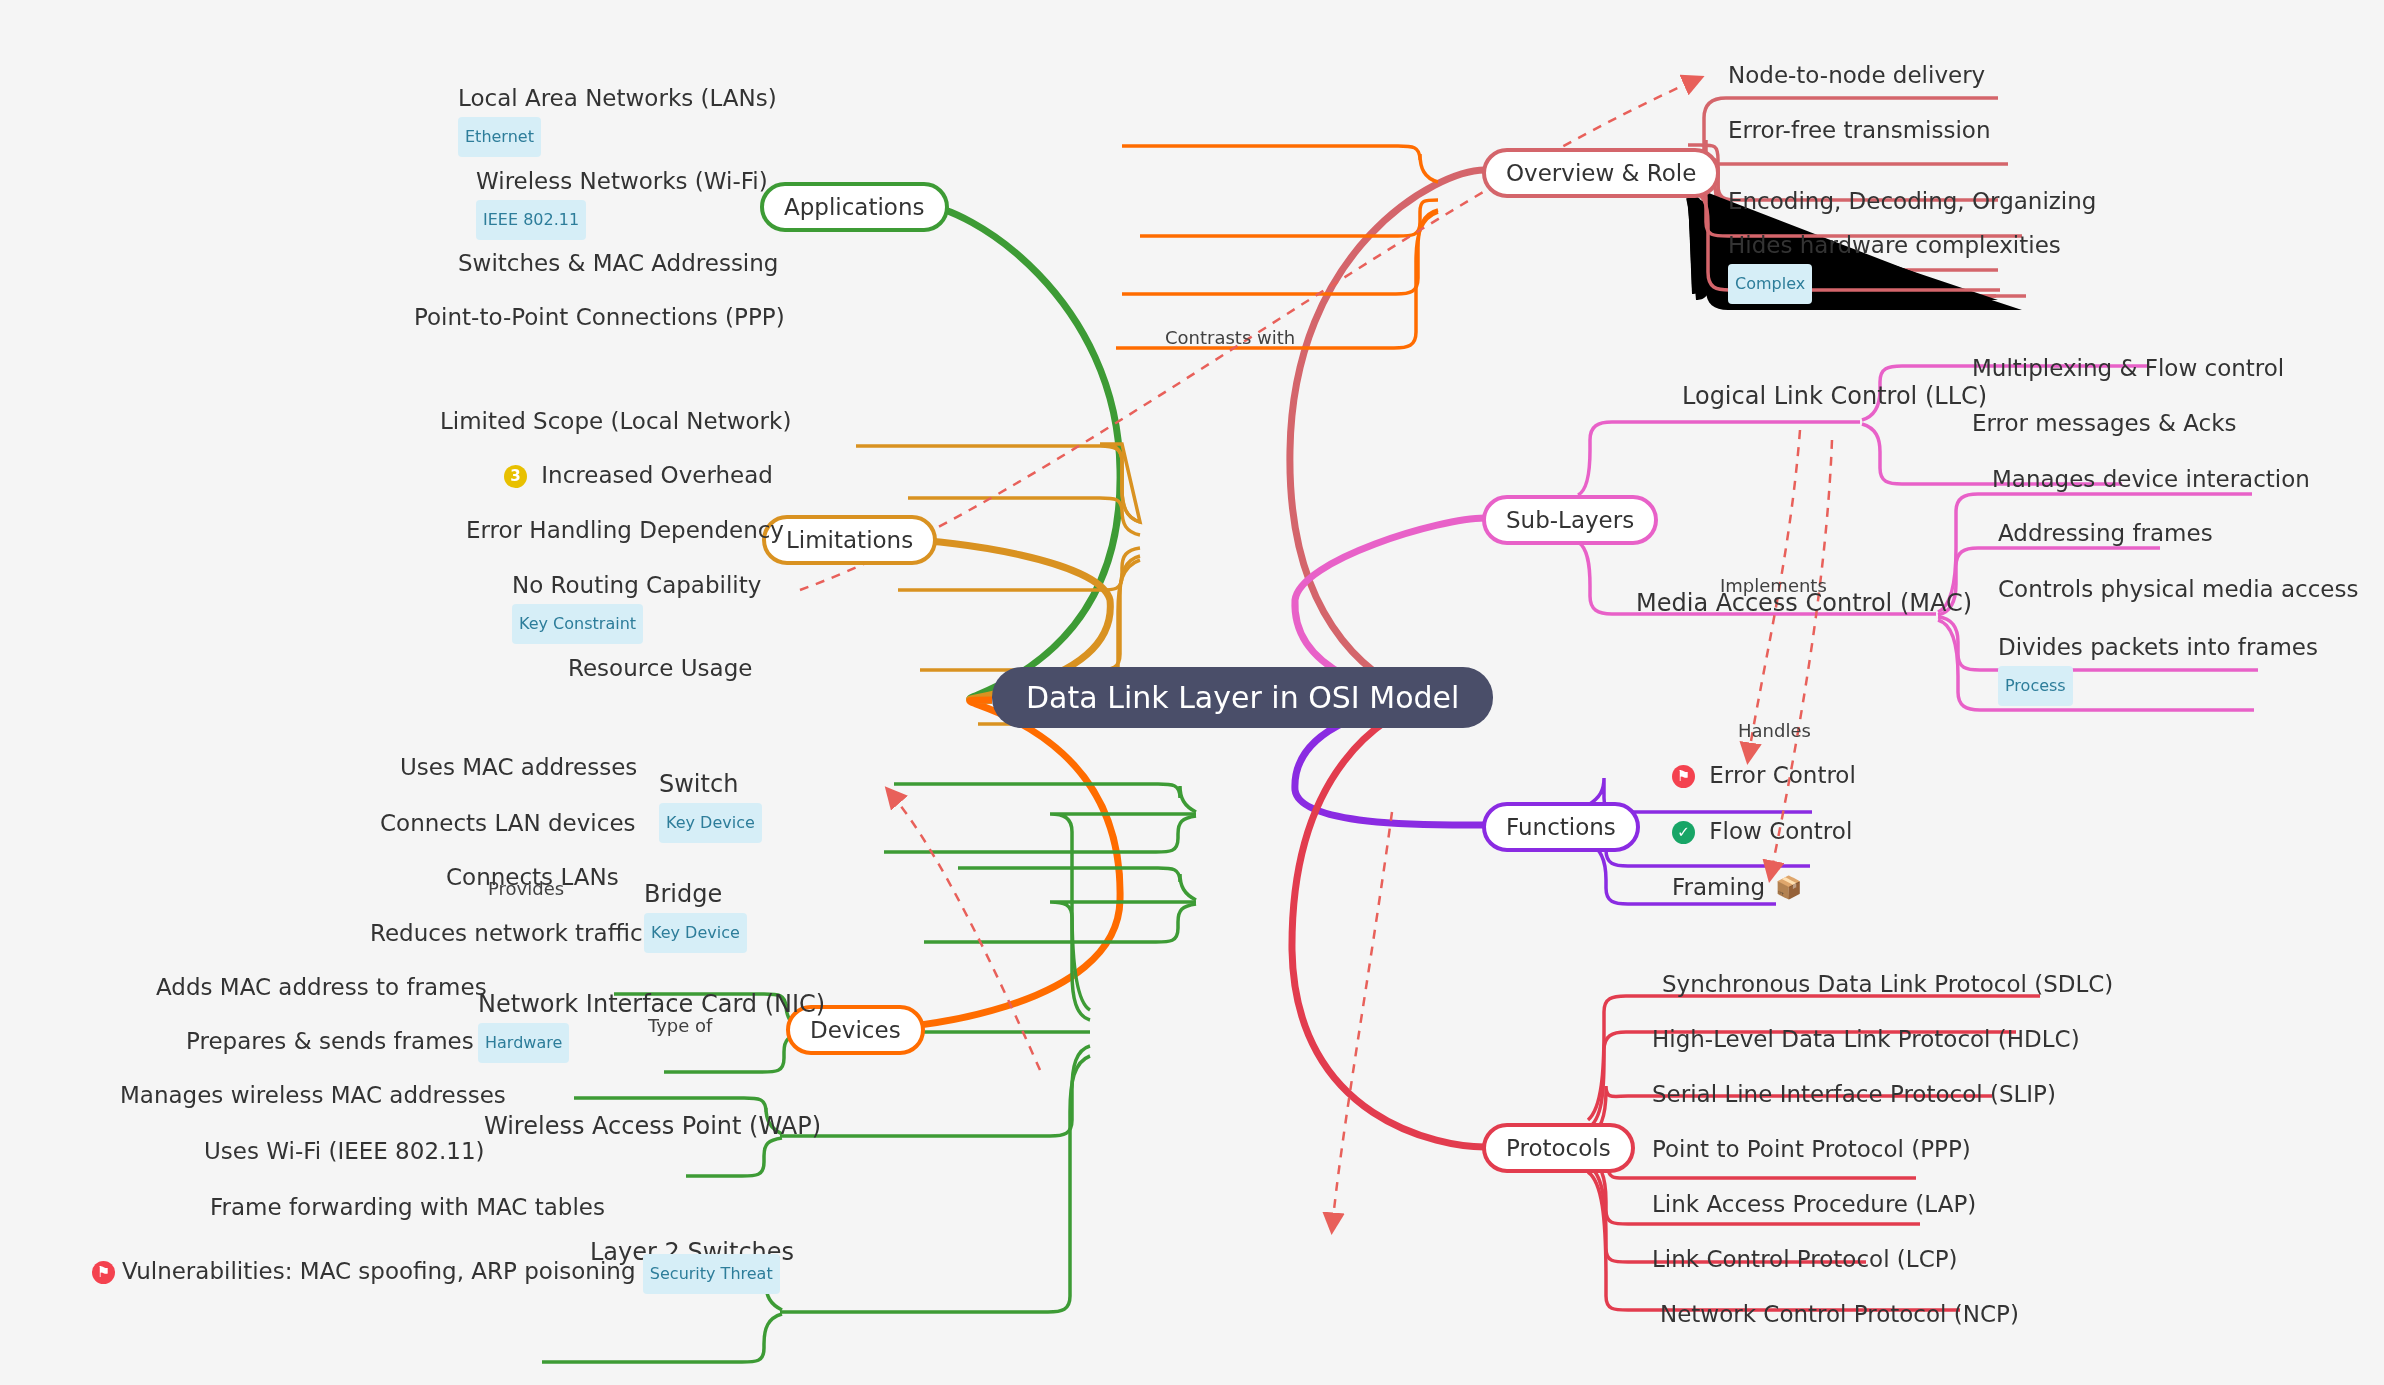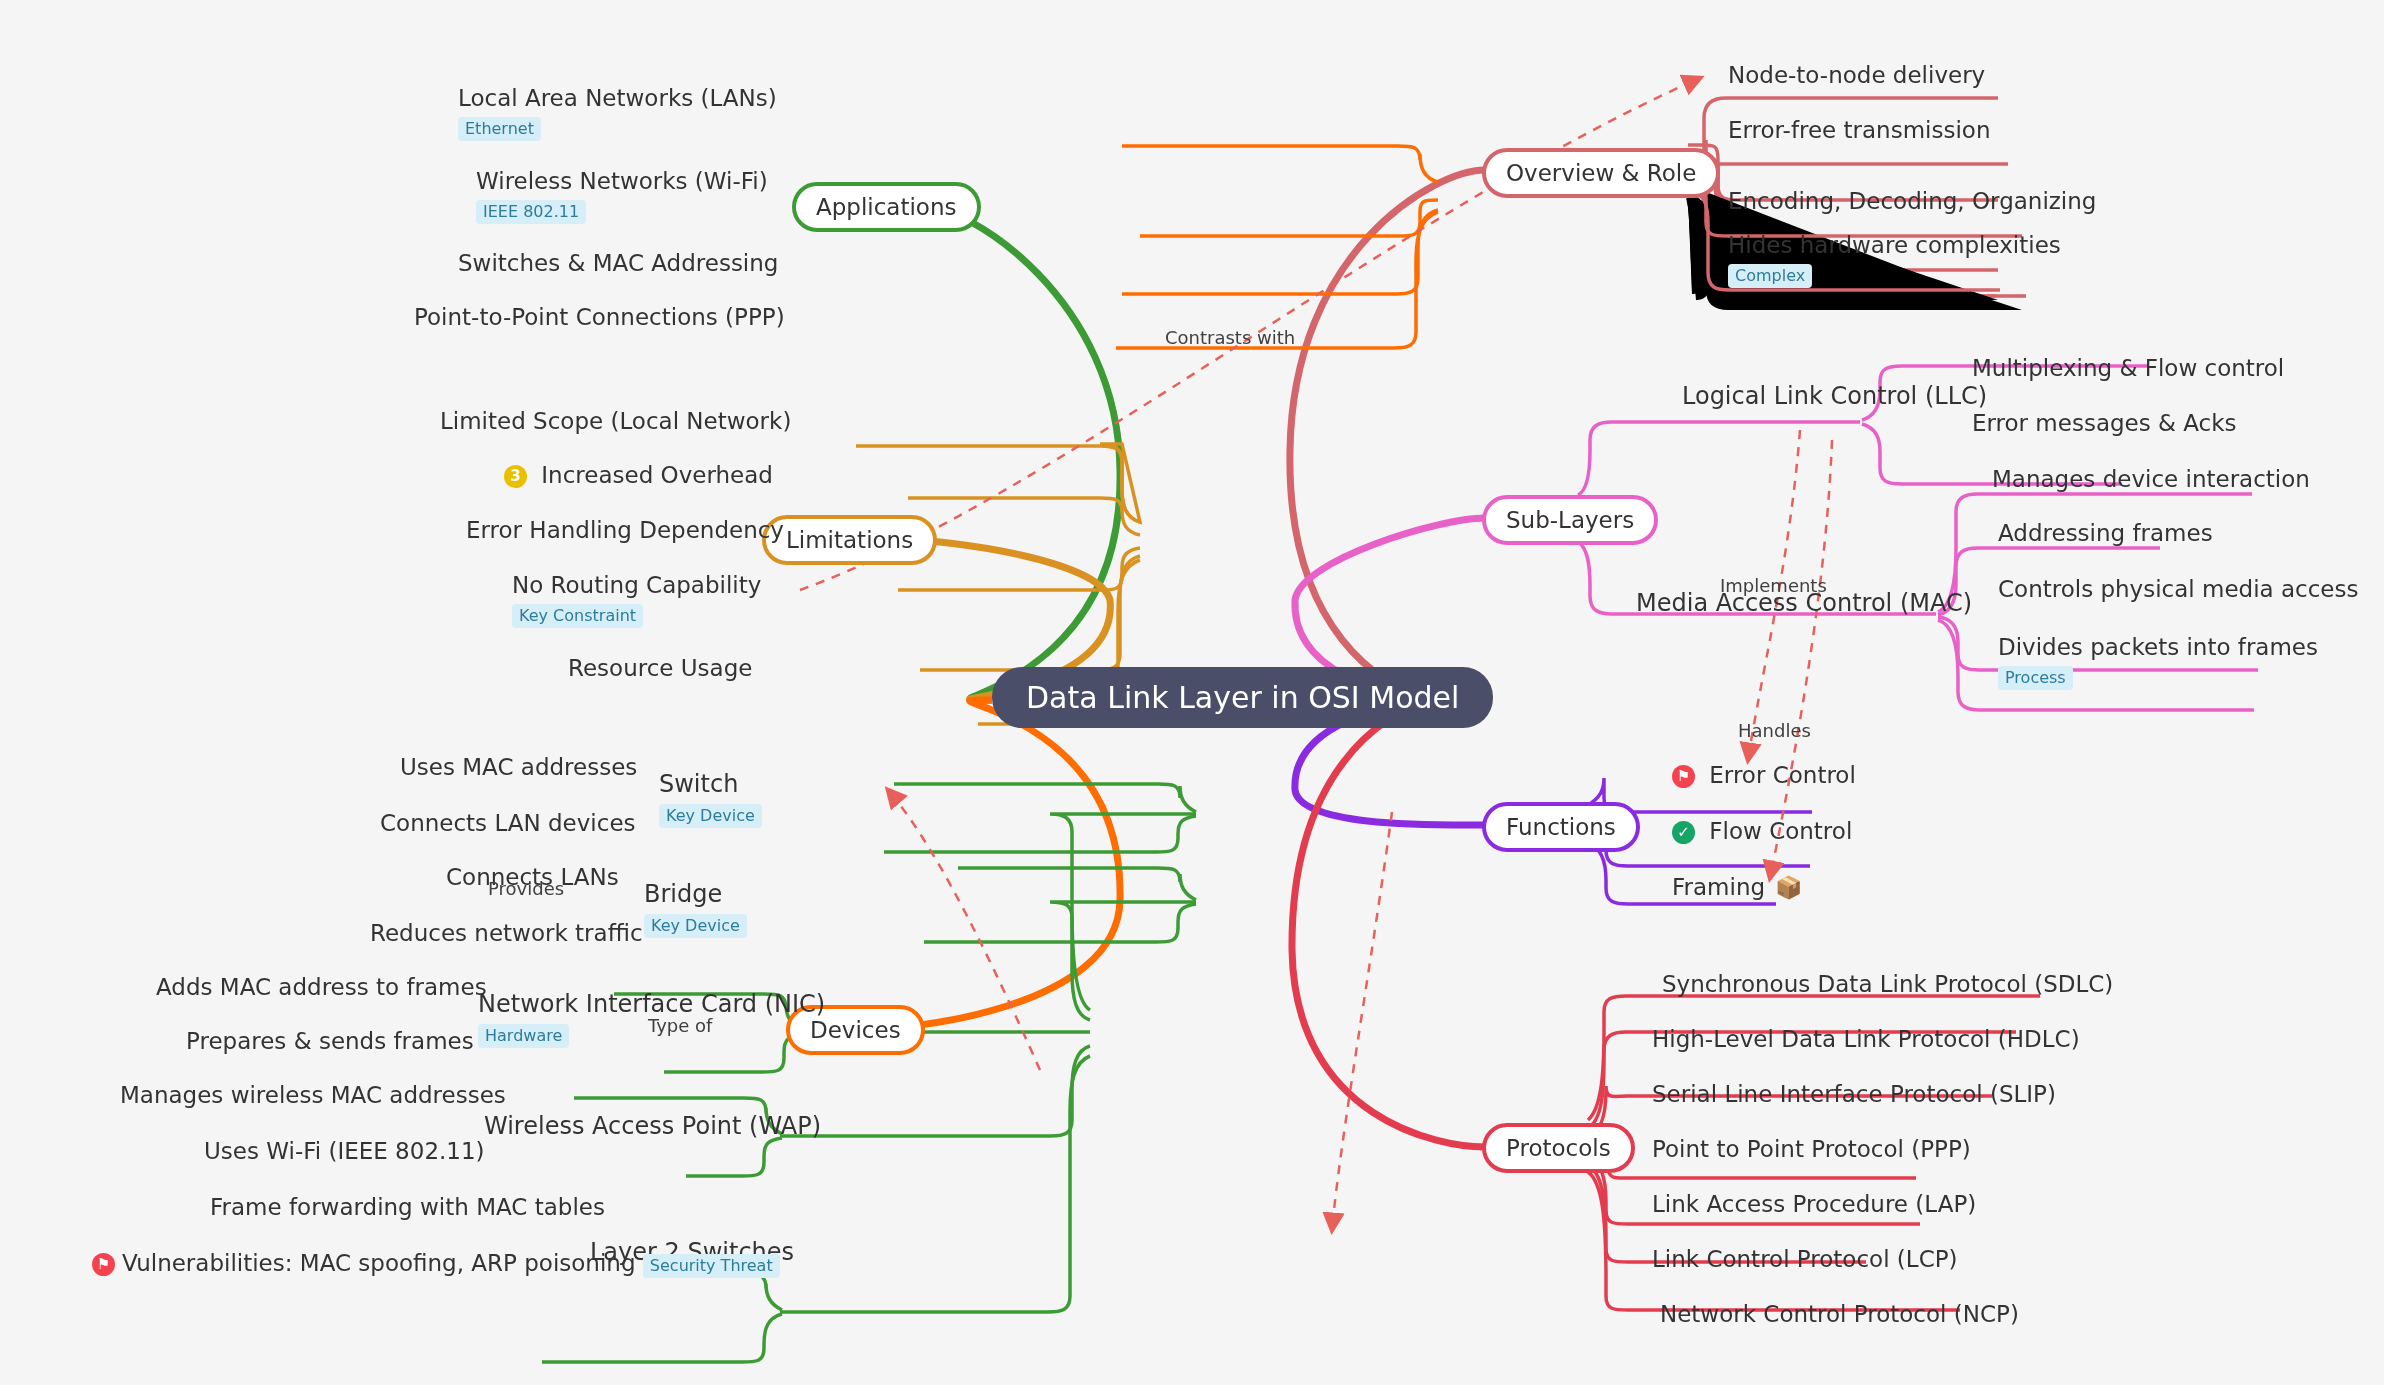--- a/index.html
+++ b/index.html
@@ -51,21 +51,21 @@
   .leaf .lbl { display:block; }
   .leaf.mid { font-size:24px; }
 
   
   .tag {
     display:inline-block;
     margin-top:4px;
     background:#d6eef7;
     color:#2d7d9a;
     font-size:16px;
-    padding:2px 7px;
+    padding:10px 7px;
     border-radius:4px;
     line-height:1.25;
   }
 
   
   .badge {
     display:inline-flex;
     align-items:center;
     justify-content:center;
     width:23px; height:23px;
@@ -230,21 +230,21 @@
       <path d="M1040,1070 C1000,980 940,850 888,790" marker-end="url(#arrowRed)"></path>
 
       <path d="M1392,812 C1372,960 1340,1140 1332,1230" marker-end="url(#arrowRed)"></path>
     </g>
   </svg>
 
   <div class="node root">
     <span>Data Link Layer in OSI Model</span>
   </div>
 
-  <div class="node pill green" style="left:792px; top:182px;">
+  <div class="node pill green" style="left:760px; top:182px;">
     <span>Applications</span>
   </div>
 
   <div class="node pill amber" style="left:762px; top:515px;">
     <span>Limitations</span>
   </div>
 
   <div class="node pill orange" style="left:786px; top:1005px;">
     <span>Devices</span>
   </div>

